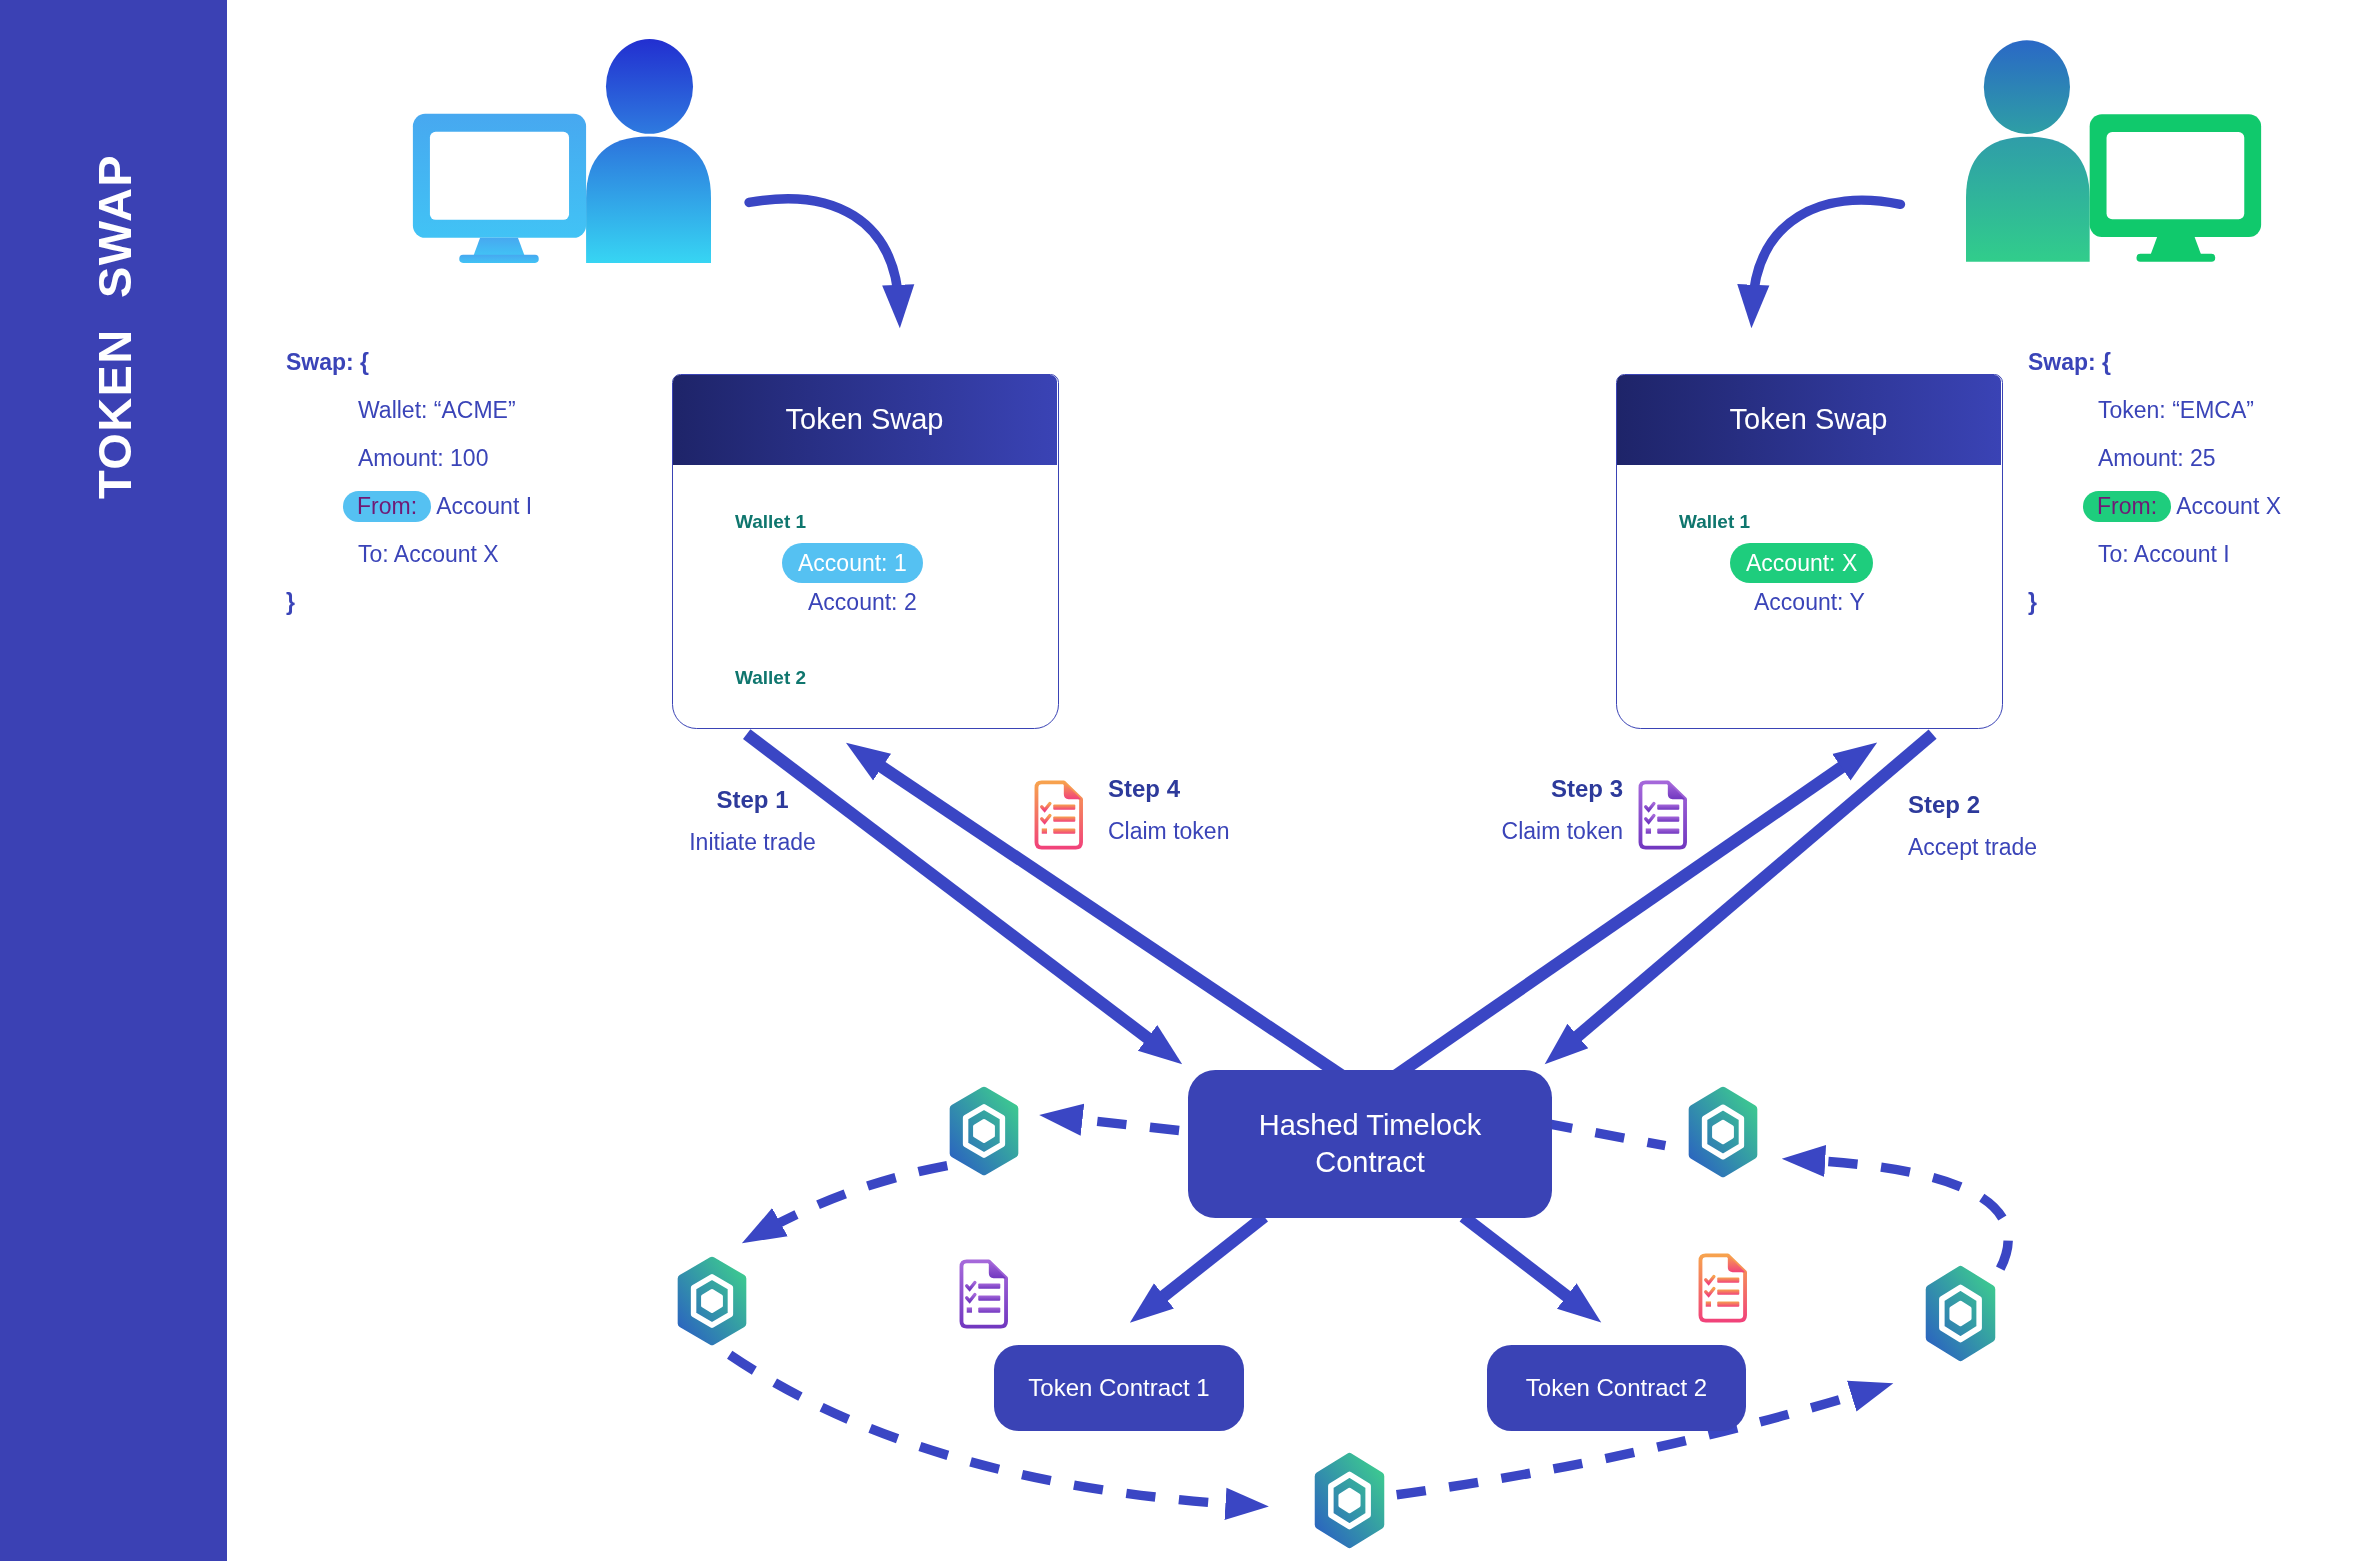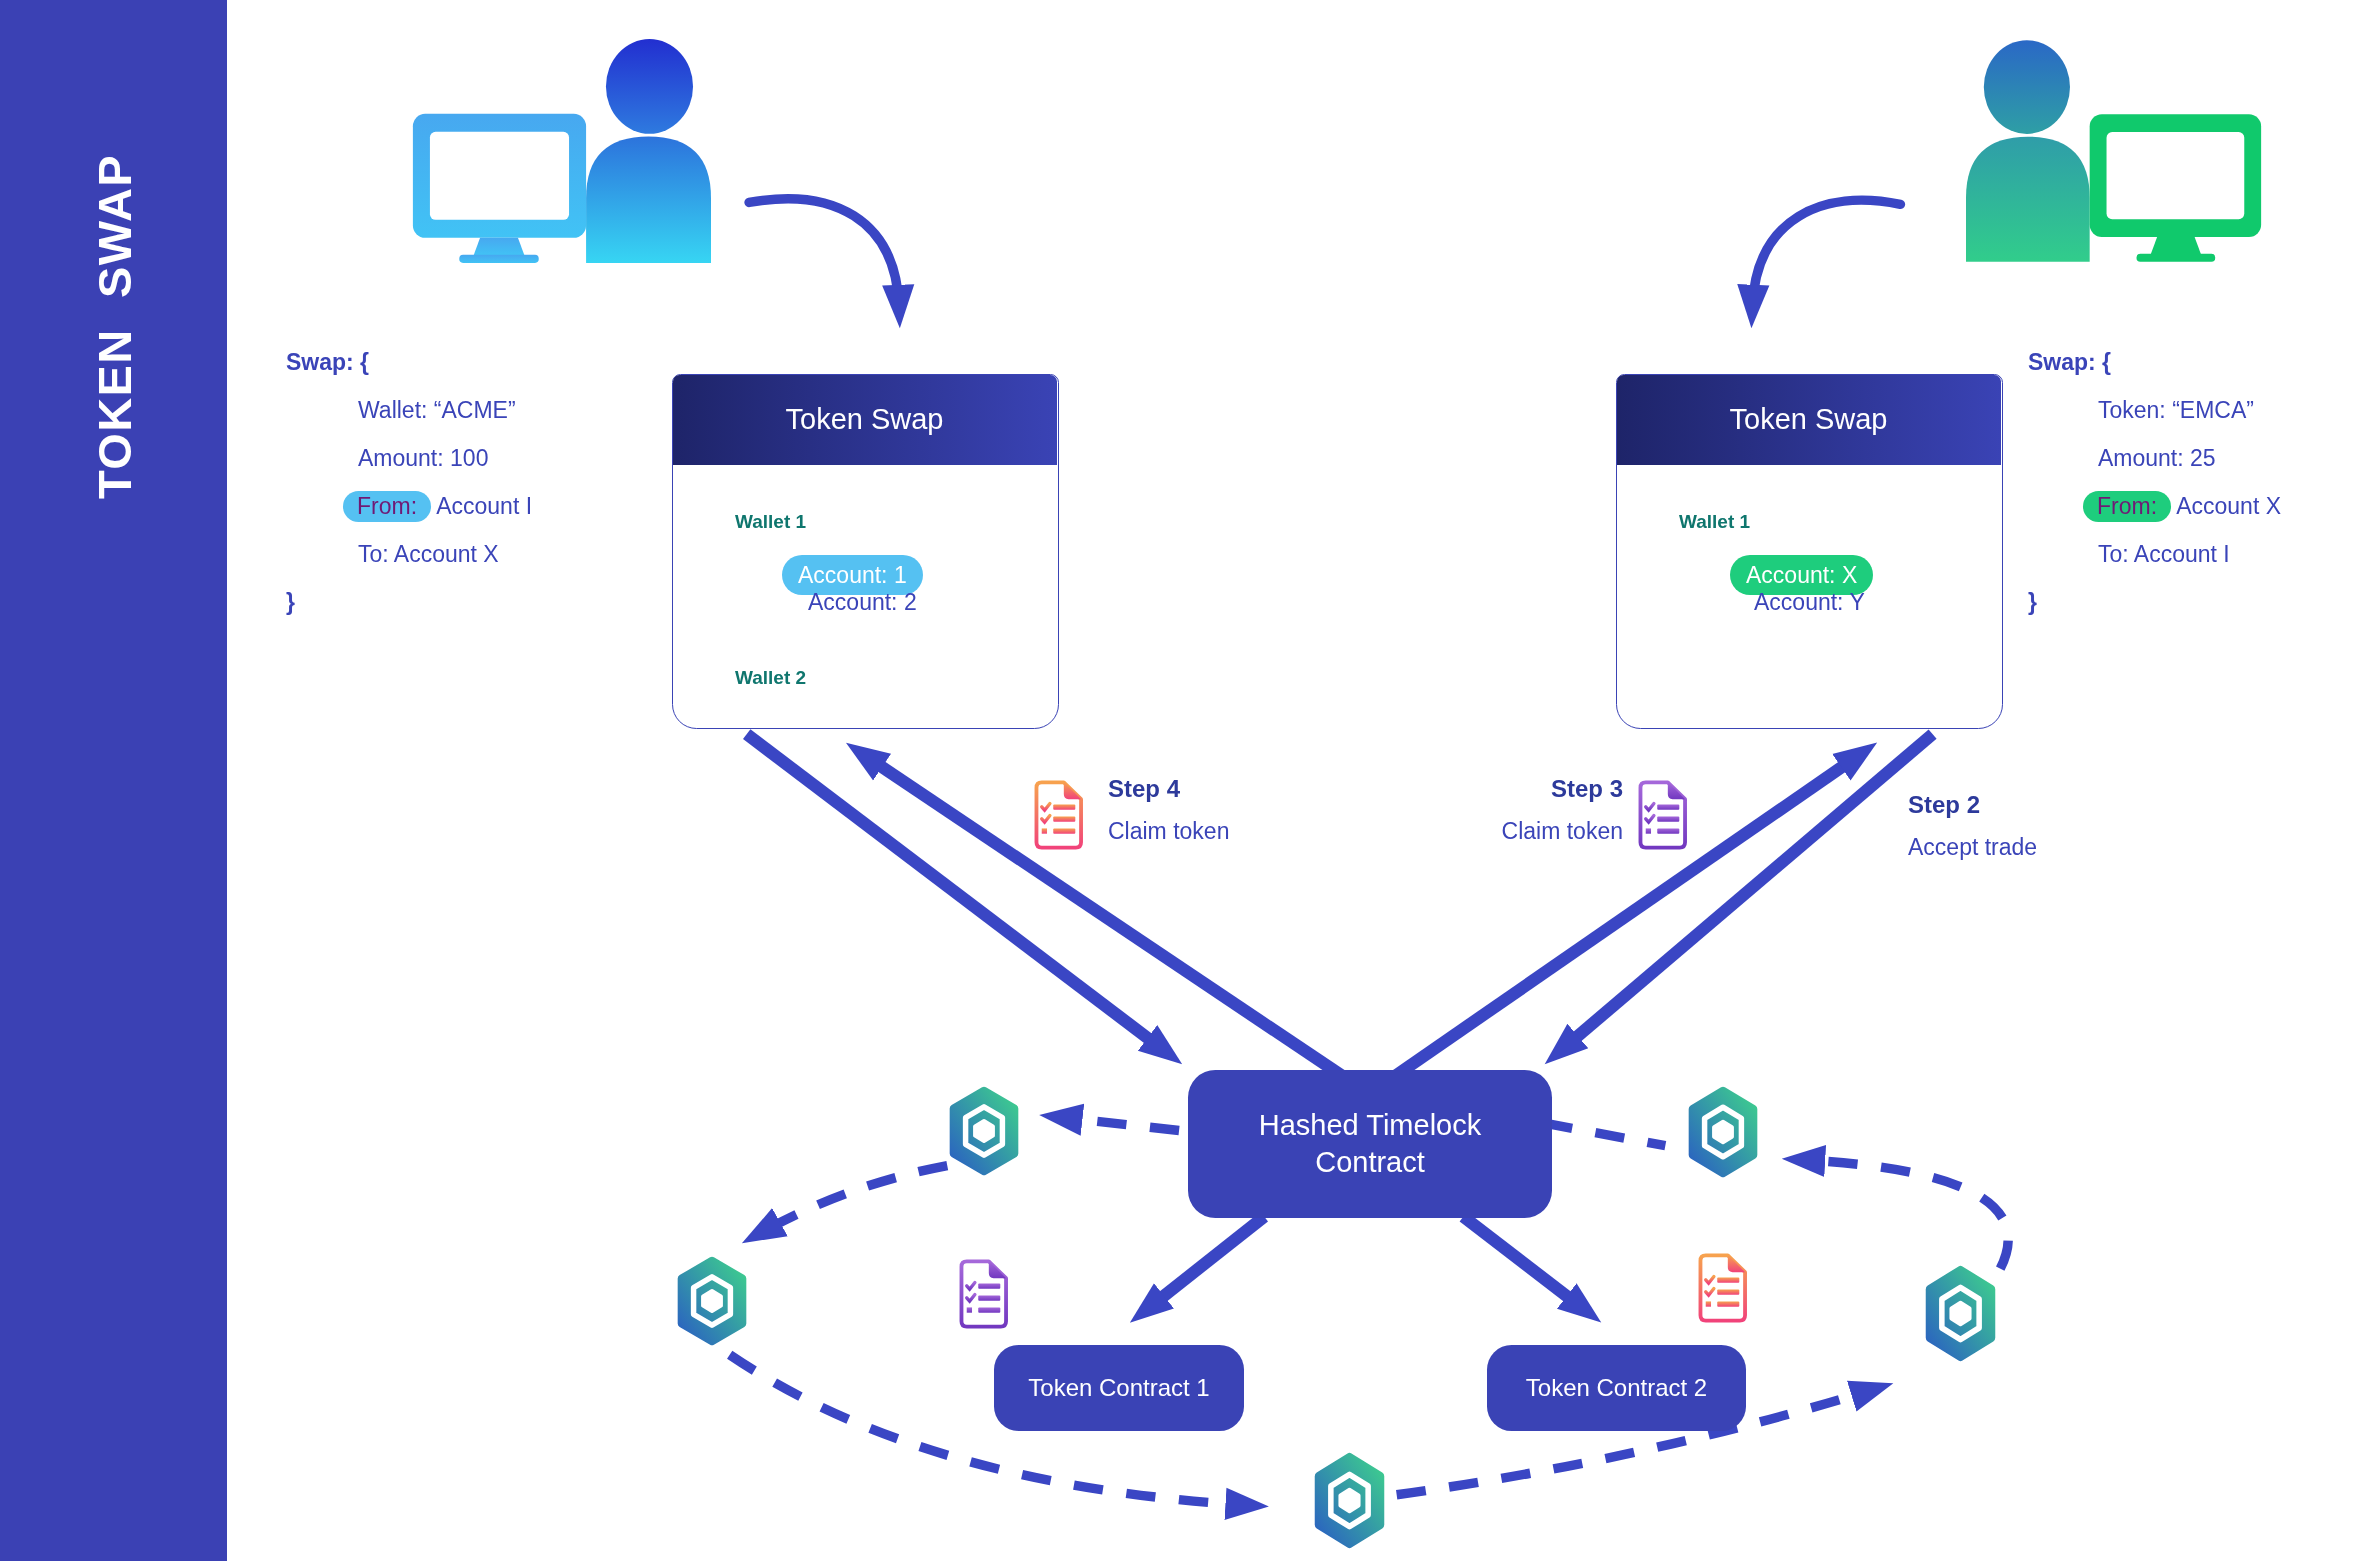--- a/index.html
+++ b/index.html
@@ -20,21 +20,21 @@
   .pill.green{background:#1ECD7D;}
   
   .tbox{position:absolute;width:387px;height:355px;background:#ffffff;border:1.9px solid #3A43B5;
     border-radius:8.5px 8.5px 24.6px 24.6px;box-sizing:border-box;}
   .tbox-header{position:absolute;left:-0.5px;top:-0.5px;width:384px;height:90px;
     background:linear-gradient(90deg,#1E2469 0%,#3A43B5 100%);border-radius:6.6px 6.6px 0 0;
     display:flex;align-items:center;justify-content:center;color:#ffffff;font-size:29px;}
   .wallet-label{position:absolute;font-size:19px;font-weight:bold;color:#0f766e;}
   .acct{position:absolute;font-size:23px;color:#3A44B8;text-align:center;}
   .acct-pill{position:absolute;font-size:23px;color:#ffffff;border-radius:20px;height:40px;
-    display:flex;align-items:center;padding:0 16px;margin-top:12px;}
+    display:flex;align-items:center;padding:0 16px;}
   
   .step{position:absolute;white-space:nowrap;}
   .step .t{font-size:24px;font-weight:bold;color:#2D3A9B;}
   .step .l{font-size:23px;color:#3A44B8;margin-top:15px;}
   .center{text-align:center;}
   .right{text-align:right;}
   
   .htlc{position:absolute;left:1188px;top:1070px;width:364px;height:148px;background:#3A43B5;
     border-radius:27.4px;display:flex;flex-direction:column;align-items:center;justify-content:center;
     color:#ffffff;font-size:29px;line-height:37px;}
@@ -165,20 +165,24 @@
     <div class="wallet-label" style="left:62px;top:292px;">Wallet 2</div>
   </div>
 
   <div class="tbox" style="left:1616px;top:374px;">
     <div class="tbox-header">Token Swap</div>
     <div class="wallet-label" style="left:62px;top:136px;">Wallet 1</div>
     <div class="acct-pill" style="left:113px;top:168px;background:#1ECD7D;">Account: X</div>
     <div class="acct" style="left:137px;top:214px;">Account: Y</div>
   </div>
 
+  <div class="step center" style="left:639px;top:786px;width:227px;">
+    <div class="t">Step 1</div>
+    <div class="l">Initiate trade</div>
+  </div>
   <div class="step" style="left:1108px;top:775px;">
     <div class="t">Step 4</div>
     <div class="l">Claim token</div>
   </div>
   <div class="step right" style="left:1424px;top:775px;width:199px;">
     <div class="t">Step 3</div>
     <div class="l">Claim token</div>
   </div>
   <div class="step" style="left:1908px;top:791px;">
     <div class="t">Step 2</div>

